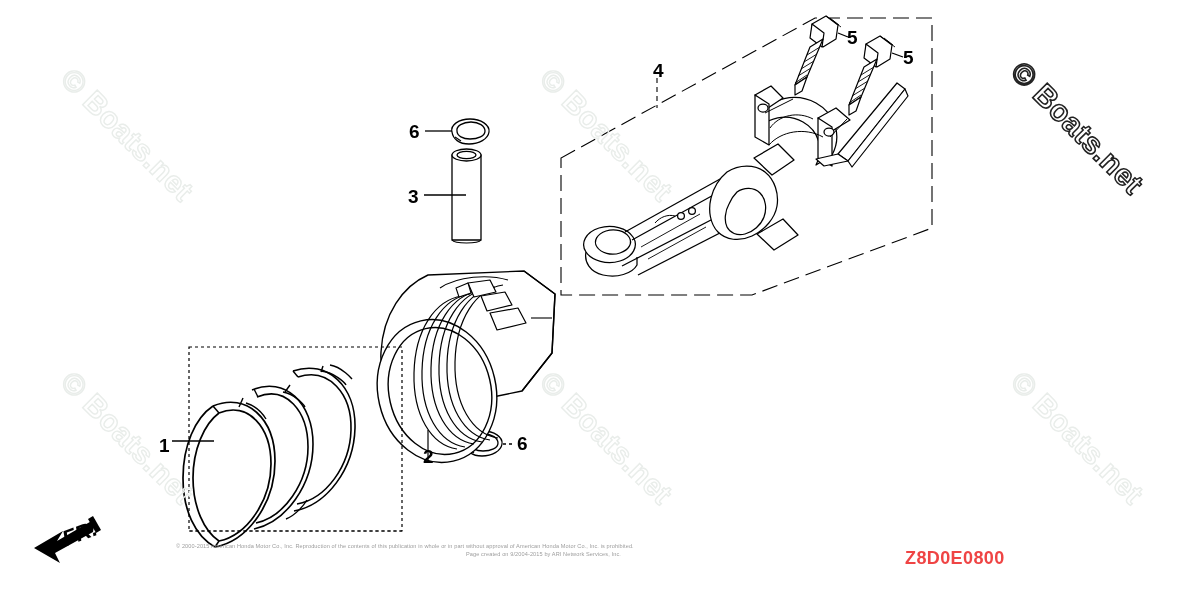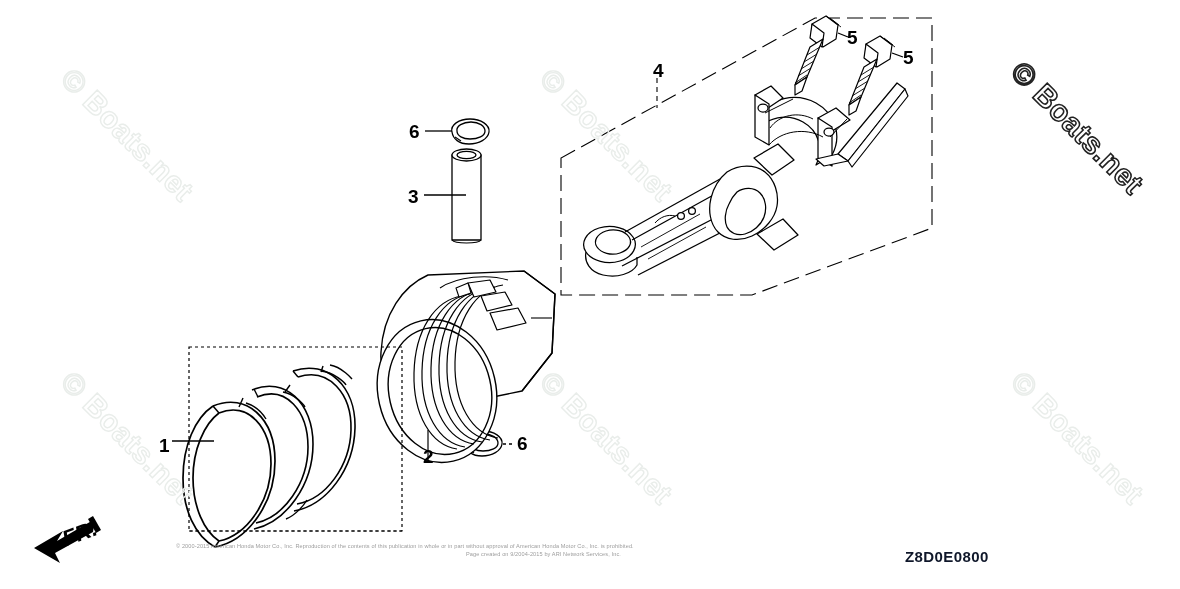--- a/index.html
+++ b/index.html
@@ -46,23 +46,23 @@
     font-family:"Liberation Sans", sans-serif;
     font-size:5.6px;
     color:#9d9d9d;
     white-space:nowrap;
     letter-spacing:0.1px;
     transform:scaleY(1.05);
   }
   .partno{
     position:absolute;
     font-family:"Liberation Sans", sans-serif;
-    font-size:15px;
+    font-size:18px;
     font-weight:700;
-    color:#0f172a;
+    color:#ef4444;
     letter-spacing:0.4px;
   }
   .fr-label{
     position:absolute;
     font-family:"Liberation Sans", sans-serif;
     font-size:22px;
     font-weight:700;
     font-style:italic;
     color:#000;
     transform:rotate(-20deg);

